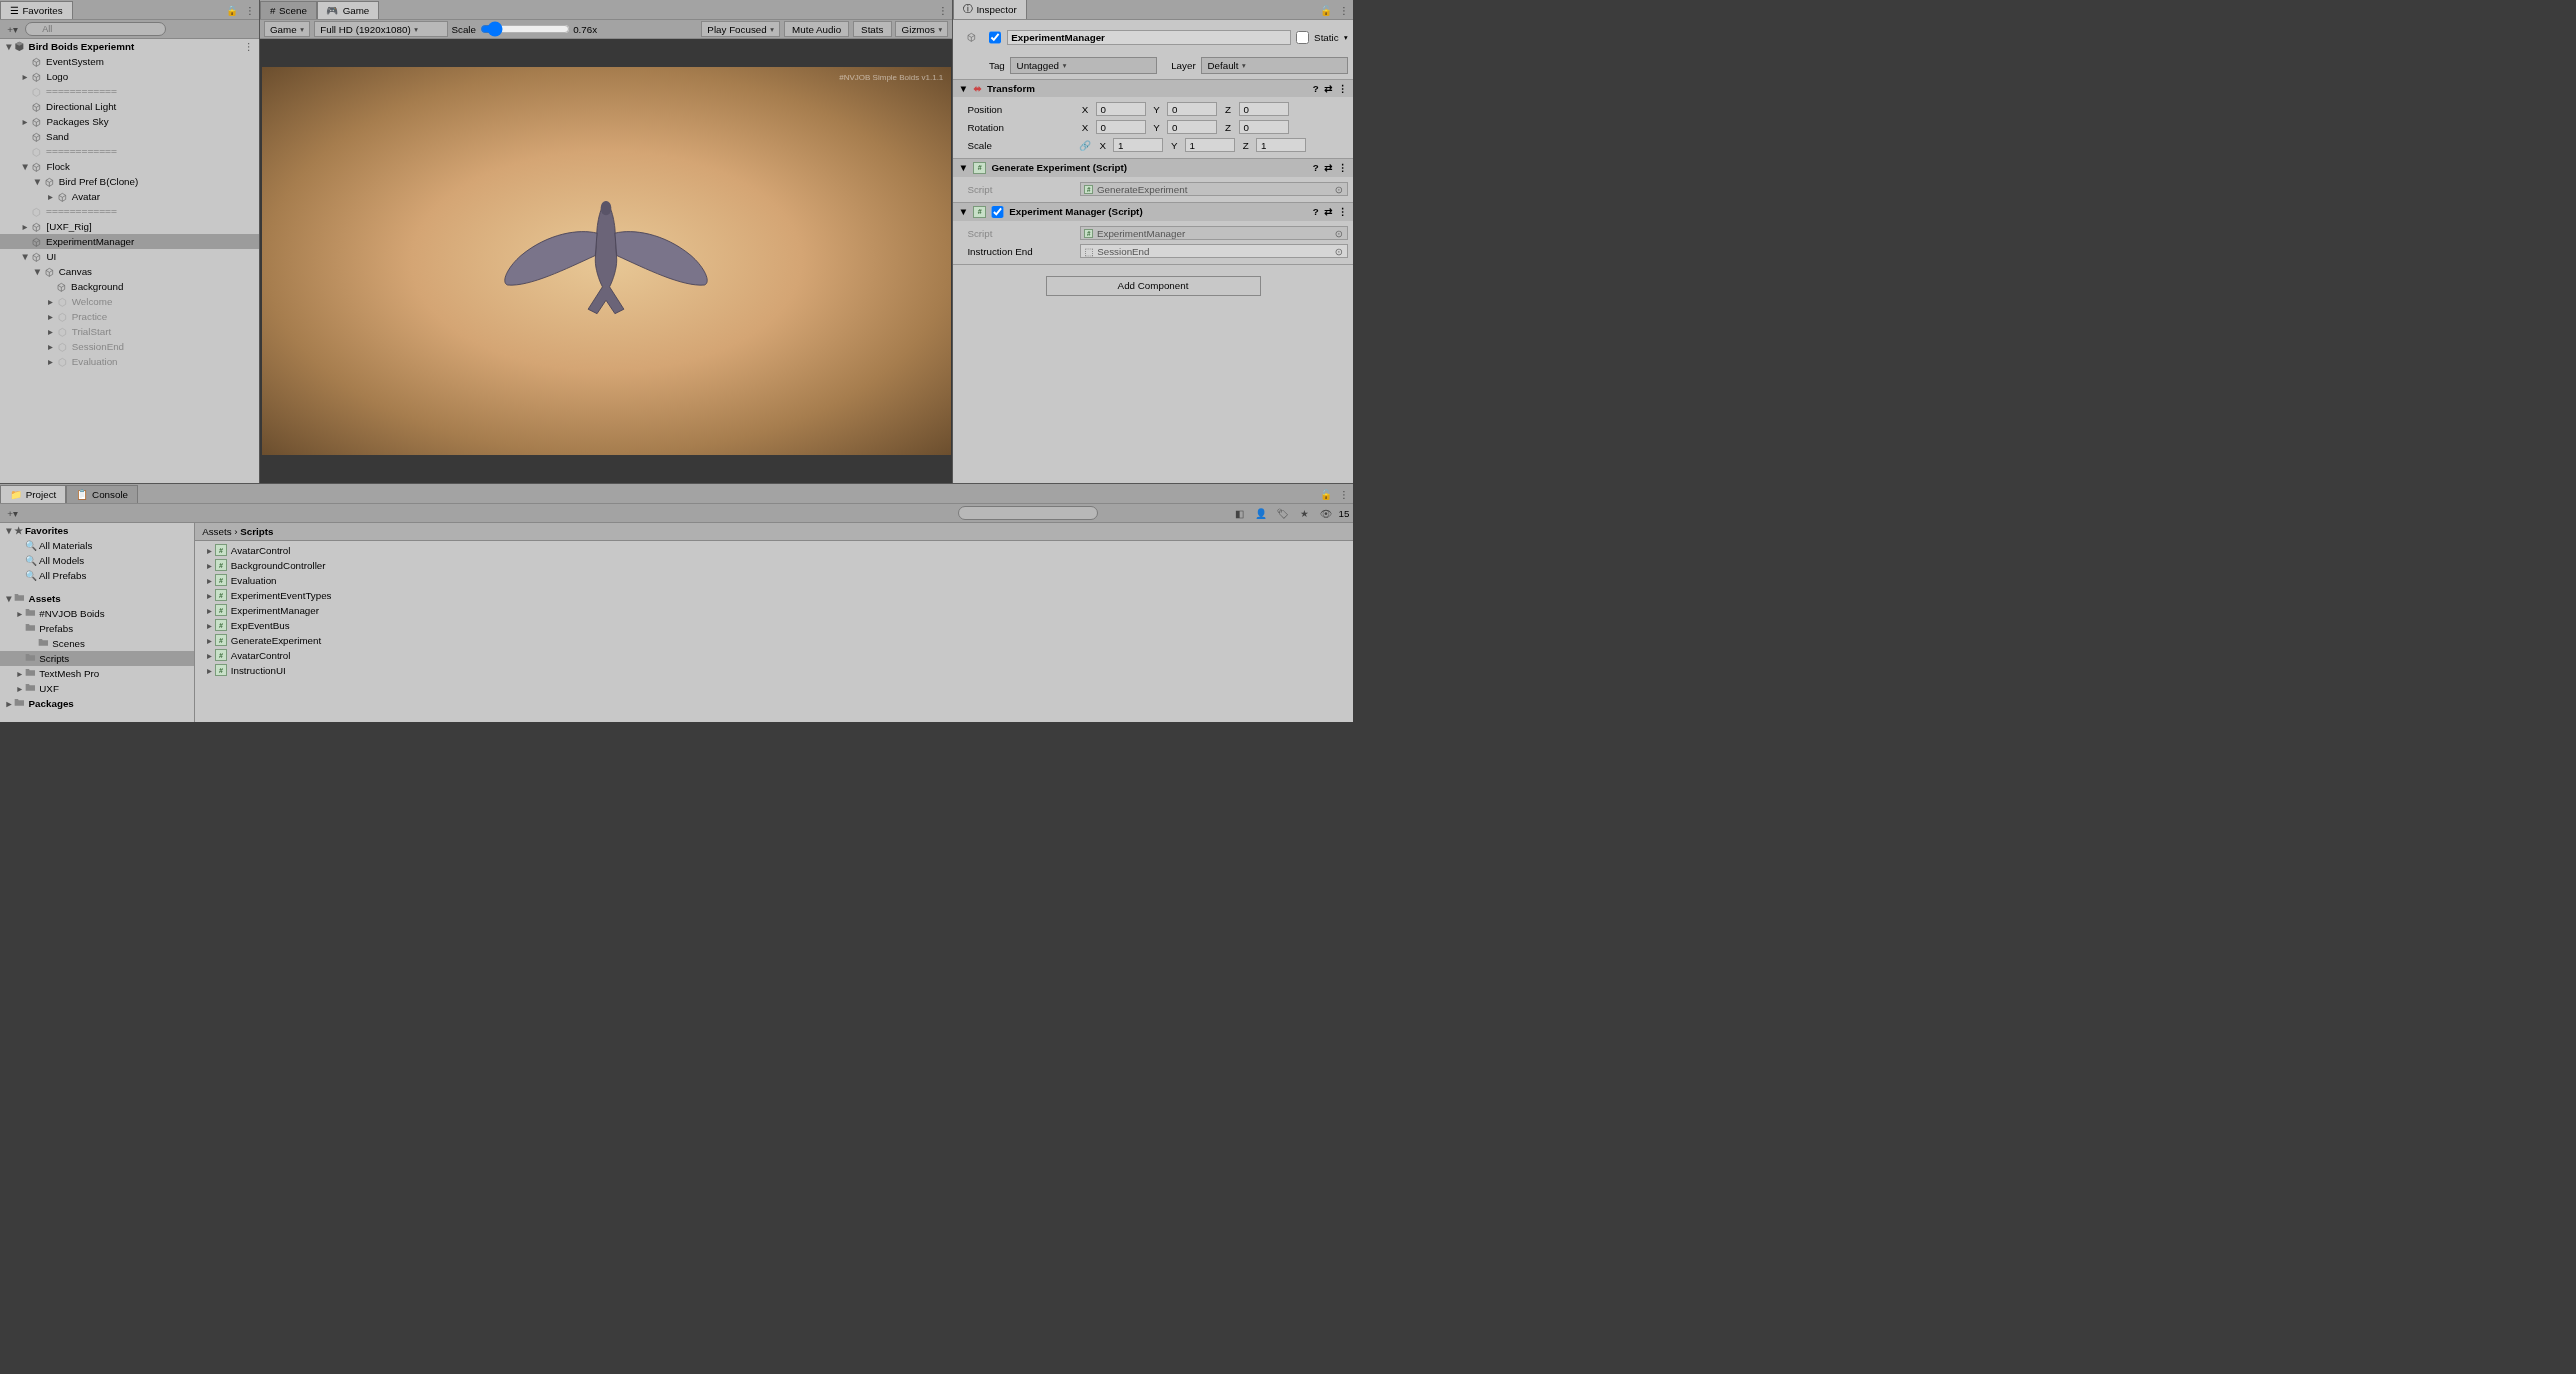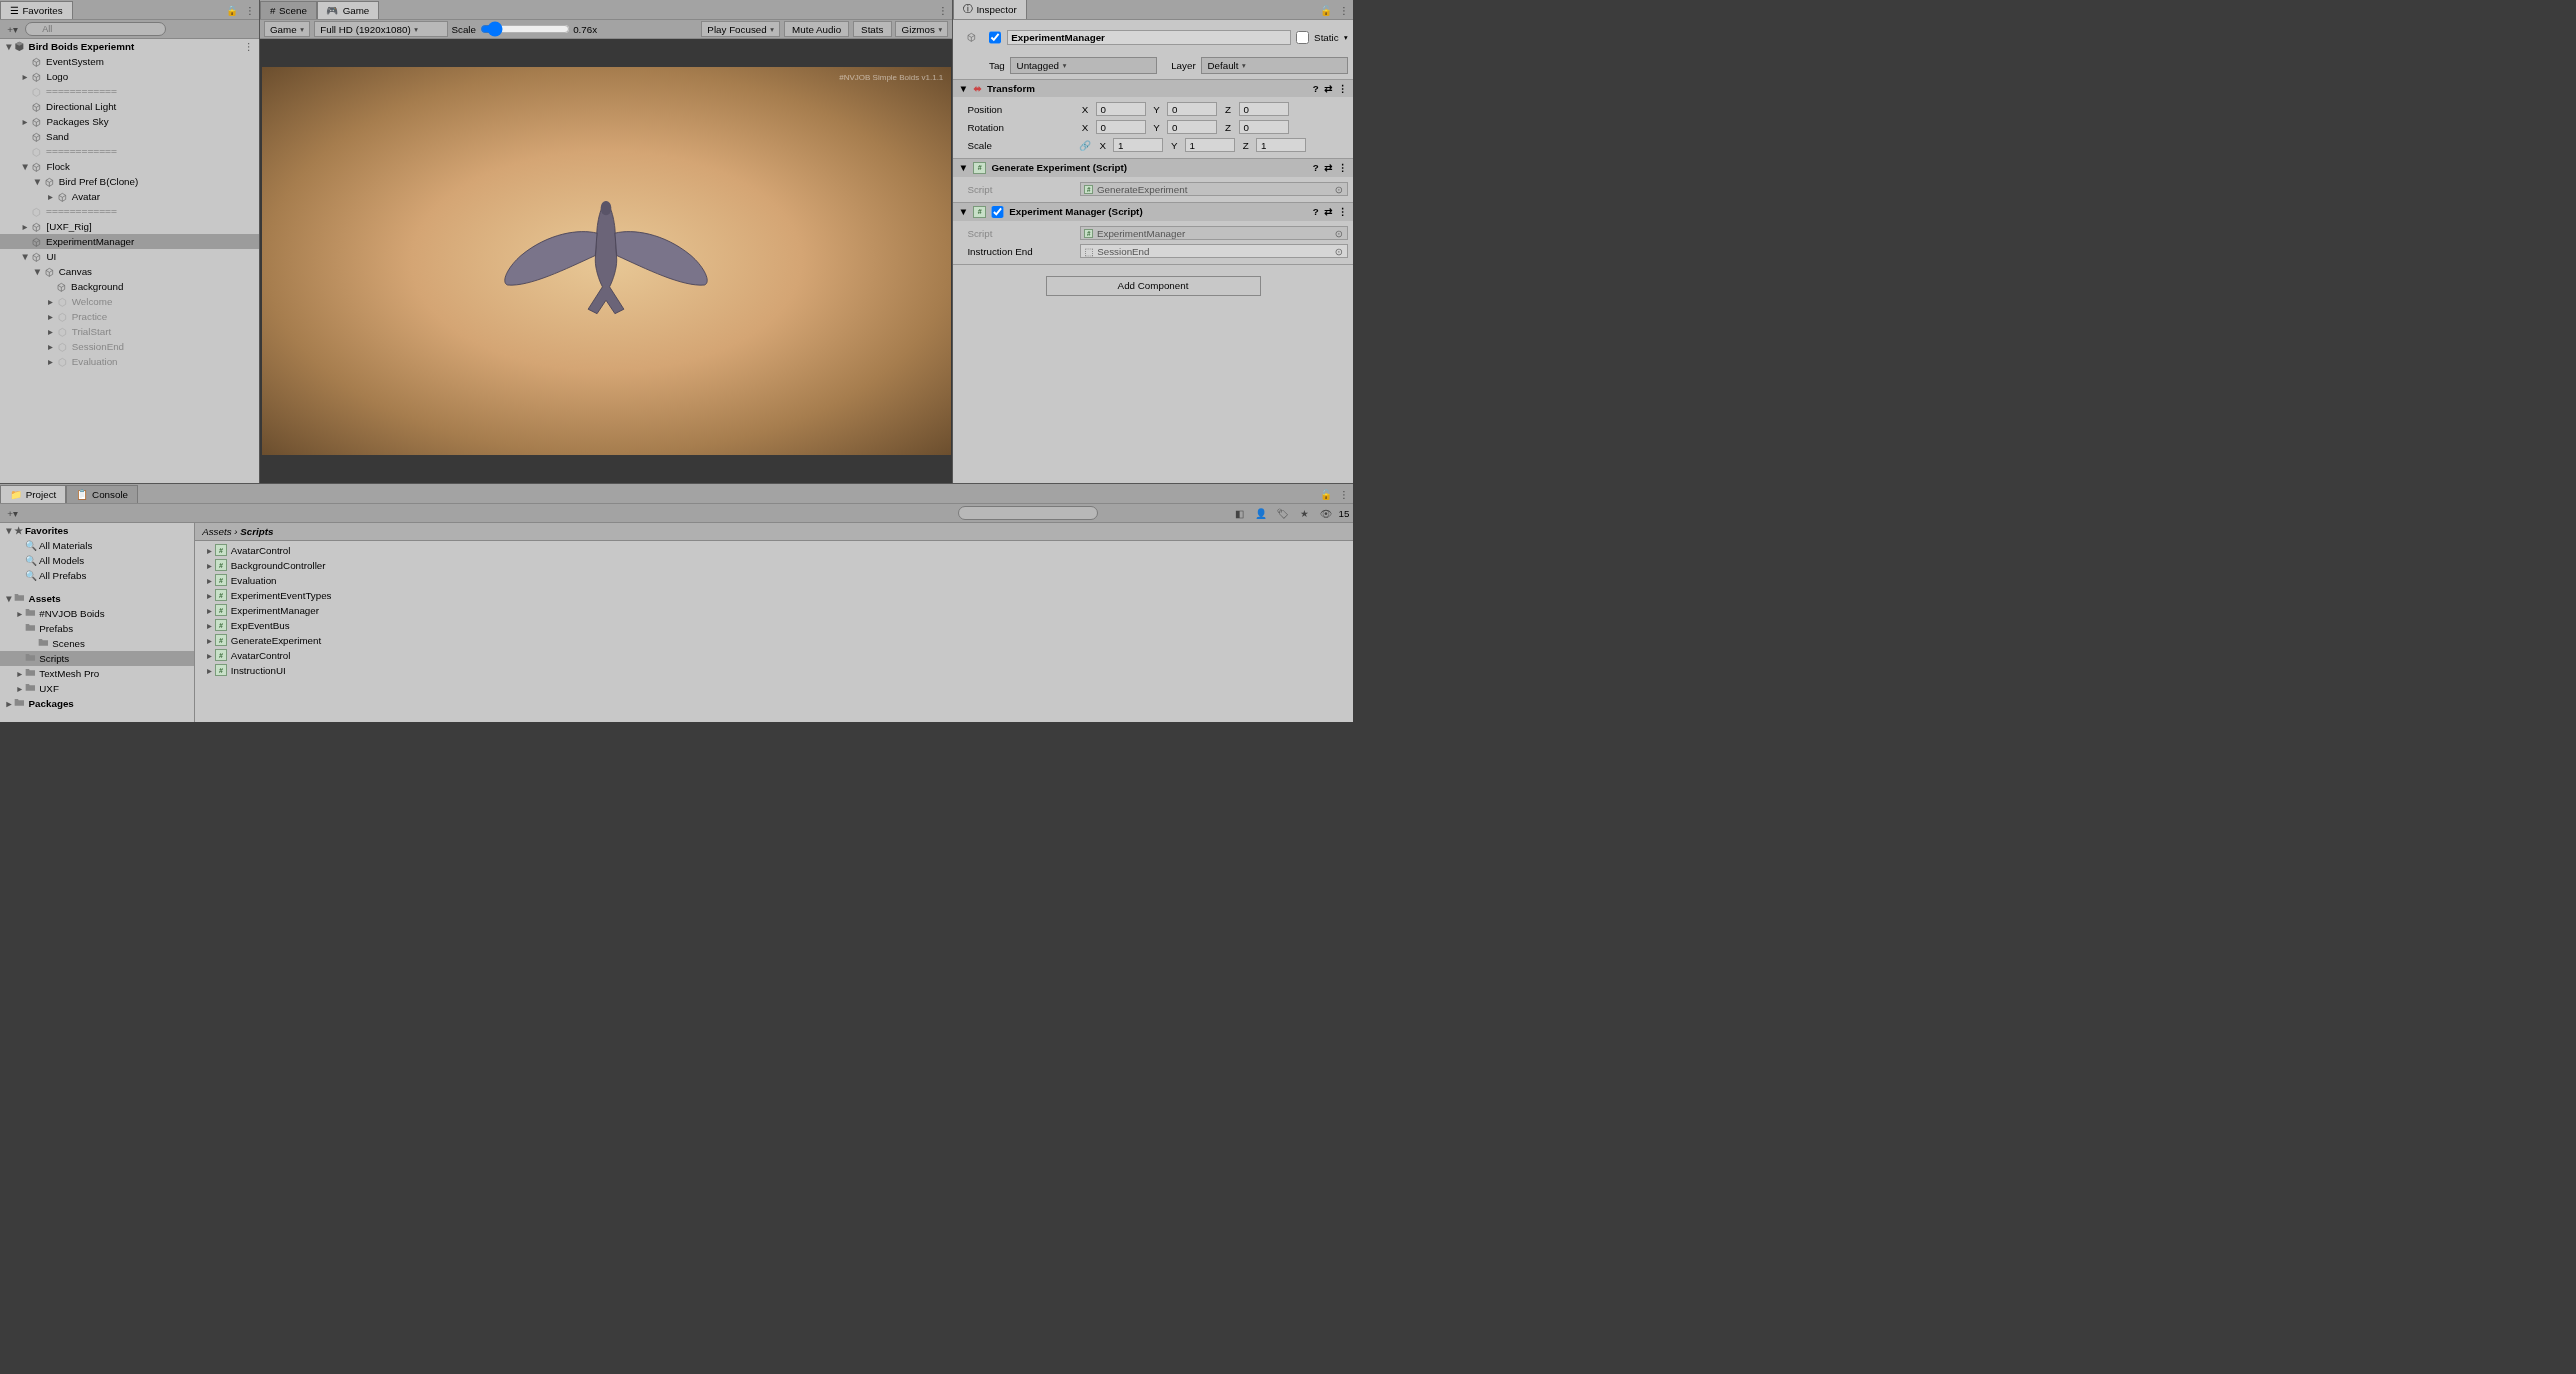--- a/index.html
+++ b/index.html
@@ -34,21 +34,21 @@
 .vec-label { width: 10.7px; text-align: center; }
 .vec-input { background: #d6d6d6; border: 0.9px solid #999; padding: 0.9px 3.6px; width: 50px; height: 14.3px; }
 .main-top { display: flex; height: 483px; }
 .hierarchy-panel { width: 260px; display: flex; flex-direction: column; border-right: 0.9px solid #555; }
 .center-panel { flex: 1; display: flex; flex-direction: column; }
 .inspector-panel { width: 401px; display: flex; flex-direction: column; border-left: 0.9px solid #555; background: #c8c8c8; }
 .project-panel { flex: 1; display: flex; flex-direction: column; border-top: 1.8px solid #555; }
 .project-body { display: flex; flex: 1; }
 .project-left { width: 195px; background: #c8c8c8; border-right: 0.9px solid #888; overflow: auto; }
 .project-right { flex: 1; background: #c8c8c8; display: flex; flex-direction: column; }
-.breadcrumb { background: #b0b0b0; padding: 2.7px 7.2px; border-bottom: 0.9px solid #888; font-style: italic; }
+.breadcrumb { background: #b0b0b0; padding: 2.7px 7.2px; border-bottom: 0.9px solid #888; }
 .script-icon { width: 12.5px; height: 12.5px; background: #c8e0c8; border: 0.9px solid #7a9a7a; display: inline-flex; align-items: center; justify-content: center; font-size: 7.2px; color: #3a6a3a; font-weight: bold; }
 .game-viewport { flex: 1; background: #383838; display: flex; align-items: center; justify-content: center; position: relative; }
 .game-canvas { width: 689px; height: 388px; background: radial-gradient(ellipse at center, #e8c896 0%, #d4a574 40%, #a67d4e 70%, #6b4e2e 100%); position: relative; overflow: hidden; }
 .bird { position: absolute; left: 50%; top: 50%; transform: translate(-50%, -50%); }
 .watermark { position: absolute; top: 5.4px; right: 7.2px; color: rgba(255,255,255,0.5); font-size: 8px; }
 .icon-btn { width: 18px; height: 16px; display: flex; align-items: center; justify-content: center; cursor: pointer; color: #444; }
 .slider { width: 90px; }
 .obj-field { background: #d6d6d6; border: 0.9px solid #999; padding: 0.9px 3.6px; flex: 1; height: 14.3px; display: flex; align-items: center; gap: 3.6px; color: #555; }
 .obj-field::after { content: '⊙'; margin-left: auto; color: #666; }
 .add-comp-btn { background: #c8c8c8; border: 0.9px solid #888; padding: 3.6px 18px; margin: 10.7px auto; display: block; cursor: pointer; width: 215px; }

